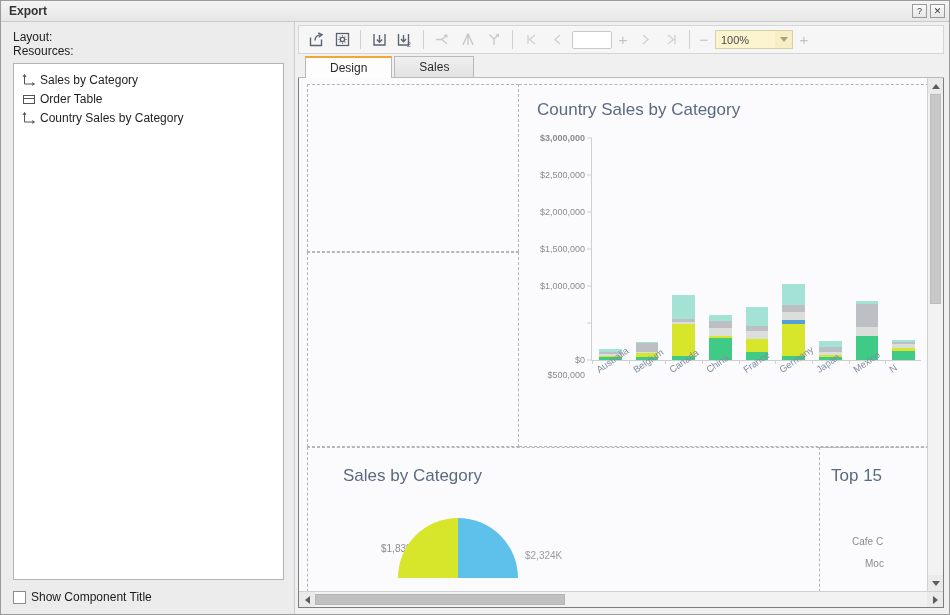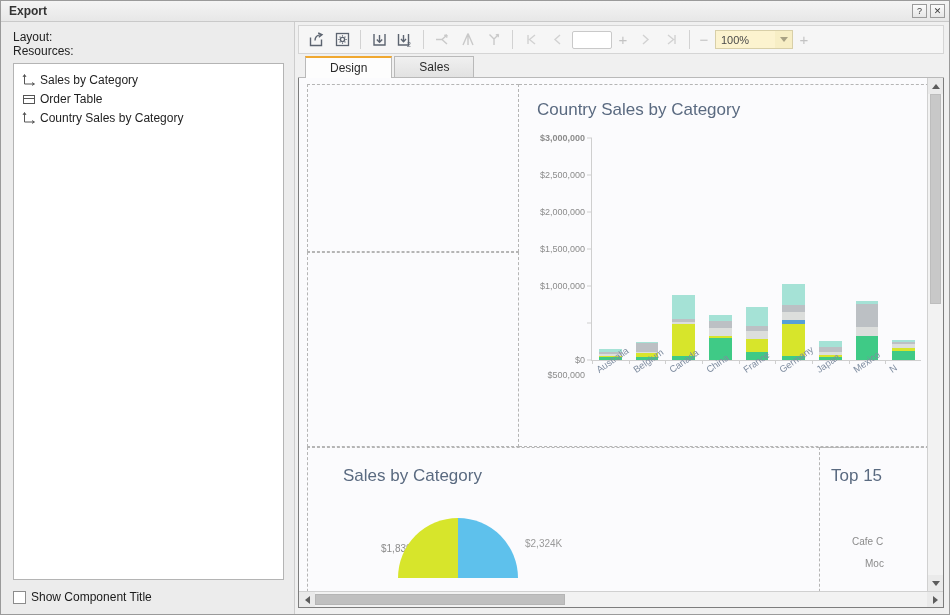--- a/index.html
+++ b/index.html
@@ -634,21 +634,21 @@
                 <div class="ytick" style="top: 0px;"></div>
               </div>
 
             <div class="comp-title" style="left:44px; top:388px;">Sales by Category</div>
             <div class="pie-wrap" style="left:44px; top:440px;">
               <div class="pie-lab" style="left:38px; top:25px;">$1,839K</div>
               <div class="pie-half">
                 <div style="background:#d7e52b;"></div>
                 <div style="background:#5ec1ec;"></div>
               </div>
-              <div class="pie-lab" style="left:182px; top:20px; color:#9a9a9a;">$2,324K</div>
+              <div class="pie-lab" style="left:182px; top:32px; color:#9a9a9a;">$2,324K</div>
             </div>
 
             <div class="comp-title" style="left:532px; top:388px;">Top 15</div>
             <div class="top10-item" style="left:553px; top:458px;">Cafe C</div>
             <div class="top10-item" style="left:566px; top:480px;">Moc</div>
 
           </div>
 
           <div class="vscroll">
             <div class="vs-btn">

